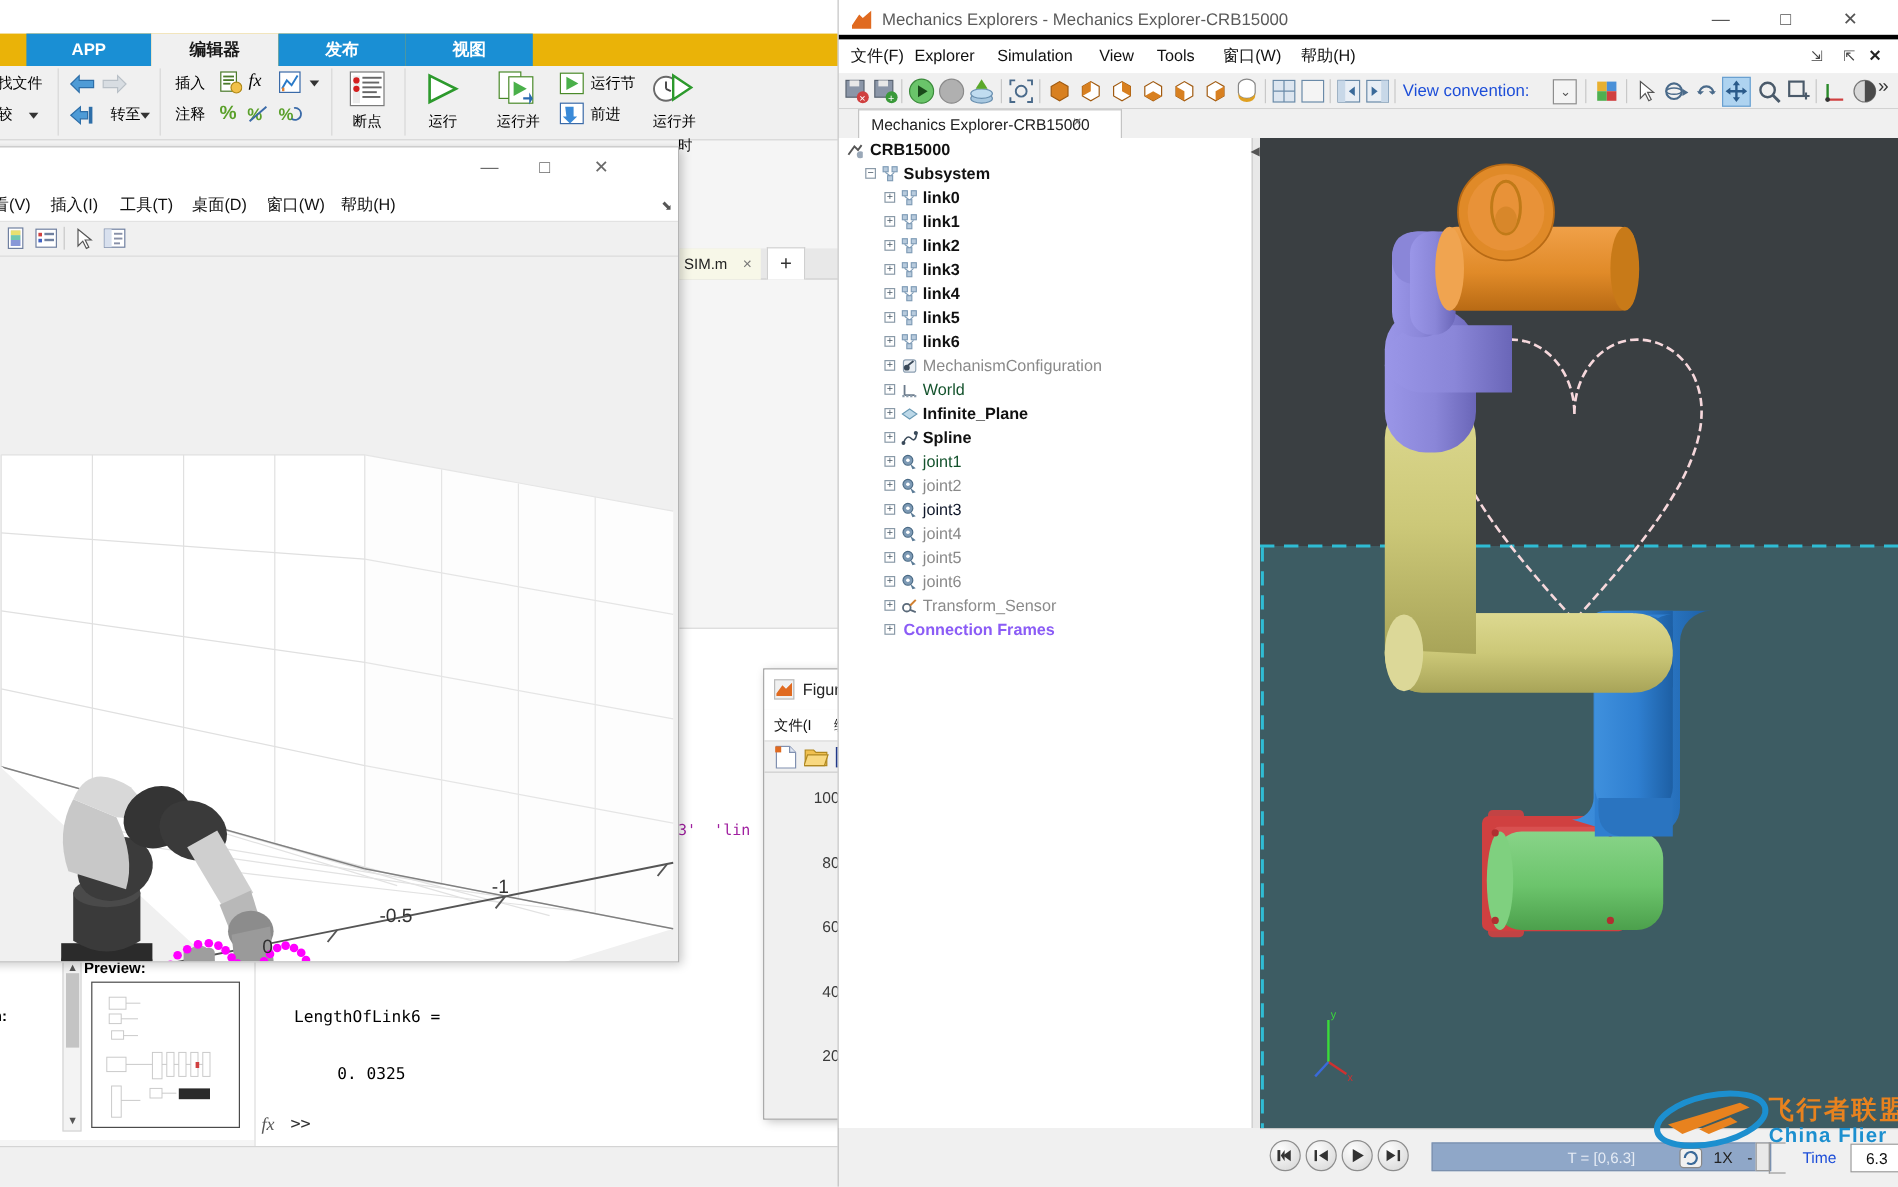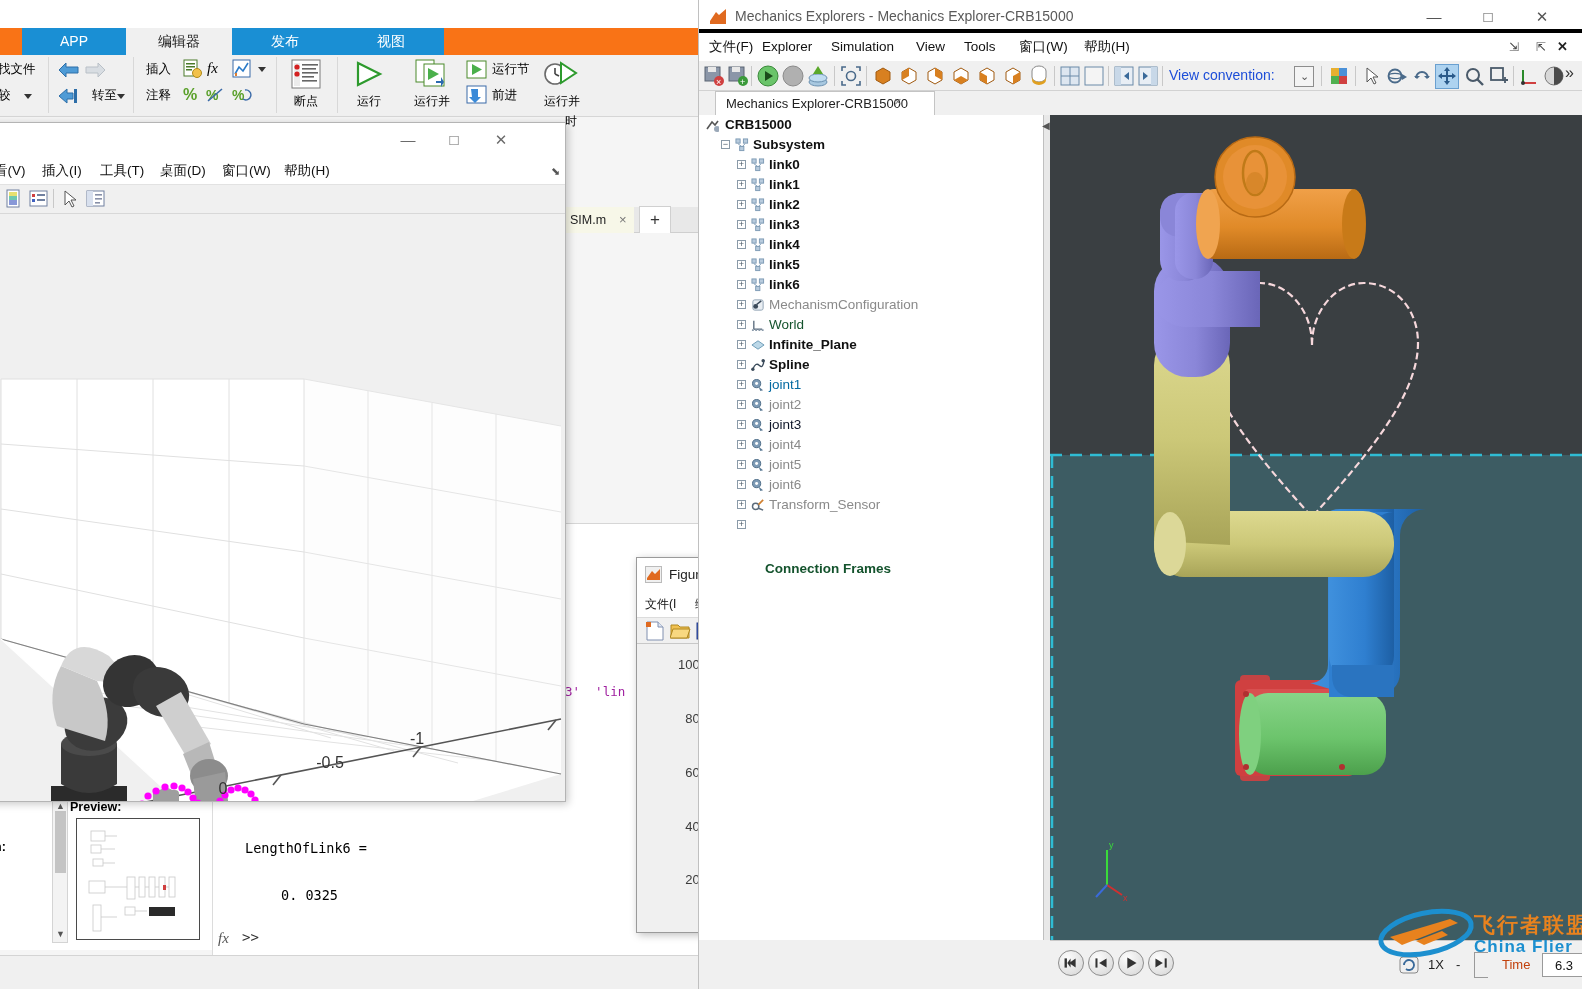--- a/index.html
+++ b/index.html
@@ -10,21 +10,21 @@
     background: #f0f0f0;
     font-family: "Liberation Sans", sans-serif;
     font-size: 13px;
     color: #000;
   }
 
   
   #matlab-window { position:absolute; left:0; top:0; width:700px; height:989px; background:#f5f5f5; }
   #matlab-topstrip { position:absolute; left:0; top:0; width:700px; height:28px; background:#ffffff; }
 
-  #matlab-ribbon-tabs { position:absolute; left:0; top:28px; width:700px; height:27px; background:#f97316; }
+  #matlab-ribbon-tabs { position:absolute; left:0; top:28px; width:700px; height:27px; background:#eab308;font-weight:bold; }
   .rb-tab { position:absolute; top:0; height:27px; line-height:27px; text-align:center;
             color:#ffffff; font-size:14px; cursor:default; }
   .rb-tab.active { background:#f0f0f0; color:#1a1a1a; }
   .rb-tab.blue { background:#1a8fd4; }
 
   #matlab-ribbon-body { position:absolute; left:0; top:55px; width:700px; height:62px; background:#f0f0f0;
                         border-bottom:1px solid #d6d6d6; }
   .rb-sep { position:absolute; top:2px; width:1px; height:56px; background:#d8d8d8; }
   .rb-lbl { position:absolute; font-size:12.5px; color:#000; white-space:nowrap; }
   .rb-ico { position:absolute; }
@@ -925,21 +925,21 @@
           </svg>
           <span class="tx" style="left: 70px; color: rgb(17, 17, 17); font-weight: bold;">Spline</span>
         </div>
         <div class="tnode" style="top: 260px;">
           <div class="expander" style="left: 38px;">+</div>
           <svg class="ticon" width="15" height="15" viewBox="0 0 15 15" style="left: 52px;">
             <circle cx="6" cy="6" r="4.4" fill="#7d9ab5" stroke="#4a6a85"></circle>
             <circle cx="6" cy="6" r="1.6" fill="#fff"></circle>
             <path d="M8,9 l5,4 l-3,1 z" fill="#5a7a95"></path>
           </svg>
-          <span class="tx" style="left: 70px; color: #0369a1; font-weight: normal;">joint1</span>
+          <span class="tx" style="left: 70px; color: #14532d; font-weight: normal;">joint1</span>
         </div>
         <div class="tnode" style="top: 280px;">
           <div class="expander" style="left: 38px;">+</div>
           <svg class="ticon" width="15" height="15" viewBox="0 0 15 15" style="left: 52px;">
             <circle cx="6" cy="6" r="4.4" fill="#7d9ab5" stroke="#4a6a85"></circle>
             <circle cx="6" cy="6" r="1.6" fill="#fff"></circle>
             <path d="M8,9 l5,4 l-3,1 z" fill="#5a7a95"></path>
           </svg>
           <span class="tx" style="left: 70px; color: rgb(138, 138, 138); font-weight: normal;">joint2</span>
         </div>
@@ -983,21 +983,21 @@
           <div class="expander" style="left: 38px;">+</div>
           <svg class="ticon" width="15" height="15" viewBox="0 0 15 15" style="left: 52px;">
             <circle cx="5" cy="9" r="3.4" fill="none" stroke="#5a6a7a" stroke-width="1.6"></circle>
             <path d="M8,7 L13,2" stroke="#d08030" stroke-width="1.8"></path>
             <path d="M8,11 L13,13" stroke="#5a6a7a" stroke-width="1.6"></path>
           </svg>
           <span class="tx" style="left: 70px; color: rgb(138, 138, 138); font-weight: normal;">Transform_Sensor</span>
         </div>
         <div class="tnode" style="top: 400px;">
           <div class="expander" style="left: 38px;">+</div>
-          <span class="tx" style="left: 66px; color: #14532d; font-weight: bold; margin-top: 44px;">Connection Frames</span>
+          <span class="tx" style="left: 54px; color: #8b5cf6; font-weight: bold;">Connection Frames</span>
         </div>
       </div>
   </div>
 
   <div id="mech-splitter">
     <div style="position:absolute;left:-2px;top:5px;font-size:10px;color:#555;">◀</div>
   </div>
 
   <div id="mech-3d">
     <svg width="533" height="825">
@@ -1109,28 +1109,34 @@
       <rect x="7" y="8" width="2.2" height="10" fill="#333"></rect>
       <polygon points="19,8 19,18 11,13" fill="#333"></polygon>
     </svg>
     <svg class="pbtn" style="left:68px;" viewBox="0 0 26 26">
       <polygon points="9,7 19,13 9,19" fill="#333"></polygon>
     </svg>
     <svg class="pbtn" style="left:98px;" viewBox="0 0 26 26">
       <polygon points="7,8 7,18 15,13" fill="#333"></polygon>
       <rect x="17" y="8" width="2.2" height="10" fill="#333"></rect>
     </svg>
+    <div style="position:absolute;left:130px;top:0;width:300px;height:49px;">
+      <div id="pslider">
+        <div id="pslider-label">T = [0,6.3]</div>
+      </div>
+      <div id="pslider-thumb"></div>
+    </div>
     <svg style="position:absolute;left:348px;top:13px;" width="22" height="22">
       <rect x="2" y="3" width="18" height="16" rx="3" fill="#f0f0f0" stroke="#888"></rect>
       <path d="M6,11 a5,5 0 1,1 2,4" fill="none" stroke="#3a6a9a" stroke-width="1.8"></path>
     </svg>
     <div style="position:absolute;left:378px;top:16px;font-size:13px;color:#222;">1X</div>
     <div style="position:absolute;left:406px;top:16px;font-size:13px;color:#222;">-</div>
     <div style="position:absolute;left:424px;top:11px;width:14px;height:26px;border-left:1px solid #9a9a9a;border-top:1px solid #9a9a9a;border-bottom:1px solid #9a9a9a;"></div>
-    <div style="position:absolute;left:452px;top:16px;font-size:13px;color:#c2410c;">Time</div>
+    <div style="position:absolute;left:452px;top:16px;font-size:13px;color:#1d4ed8;">Time</div>
     <div style="position:absolute;left:492px;top:12px;width:44px;height:24px;background:#ffffff;border:1px solid #9a9a9a;
                 line-height:23px;text-align:center;font-size:13px;color:#111;">6.3</div>
   </div>
 </div>
 
 <div id="watermark">
   <svg style="position:absolute;left:0;top:2px;" width="100" height="70">
     <ellipse cx="50" cy="38" rx="46" ry="20" fill="none" stroke="#1c8fcf" stroke-width="5" transform="rotate(-12 50 38)"></ellipse>
     <path d="M14,42 L74,24 L82,28 L26,50 Z" fill="#e8821e"></path>
     <path d="M40,46 L66,36 L72,40 L48,50 Z" fill="#e8821e"></path>

